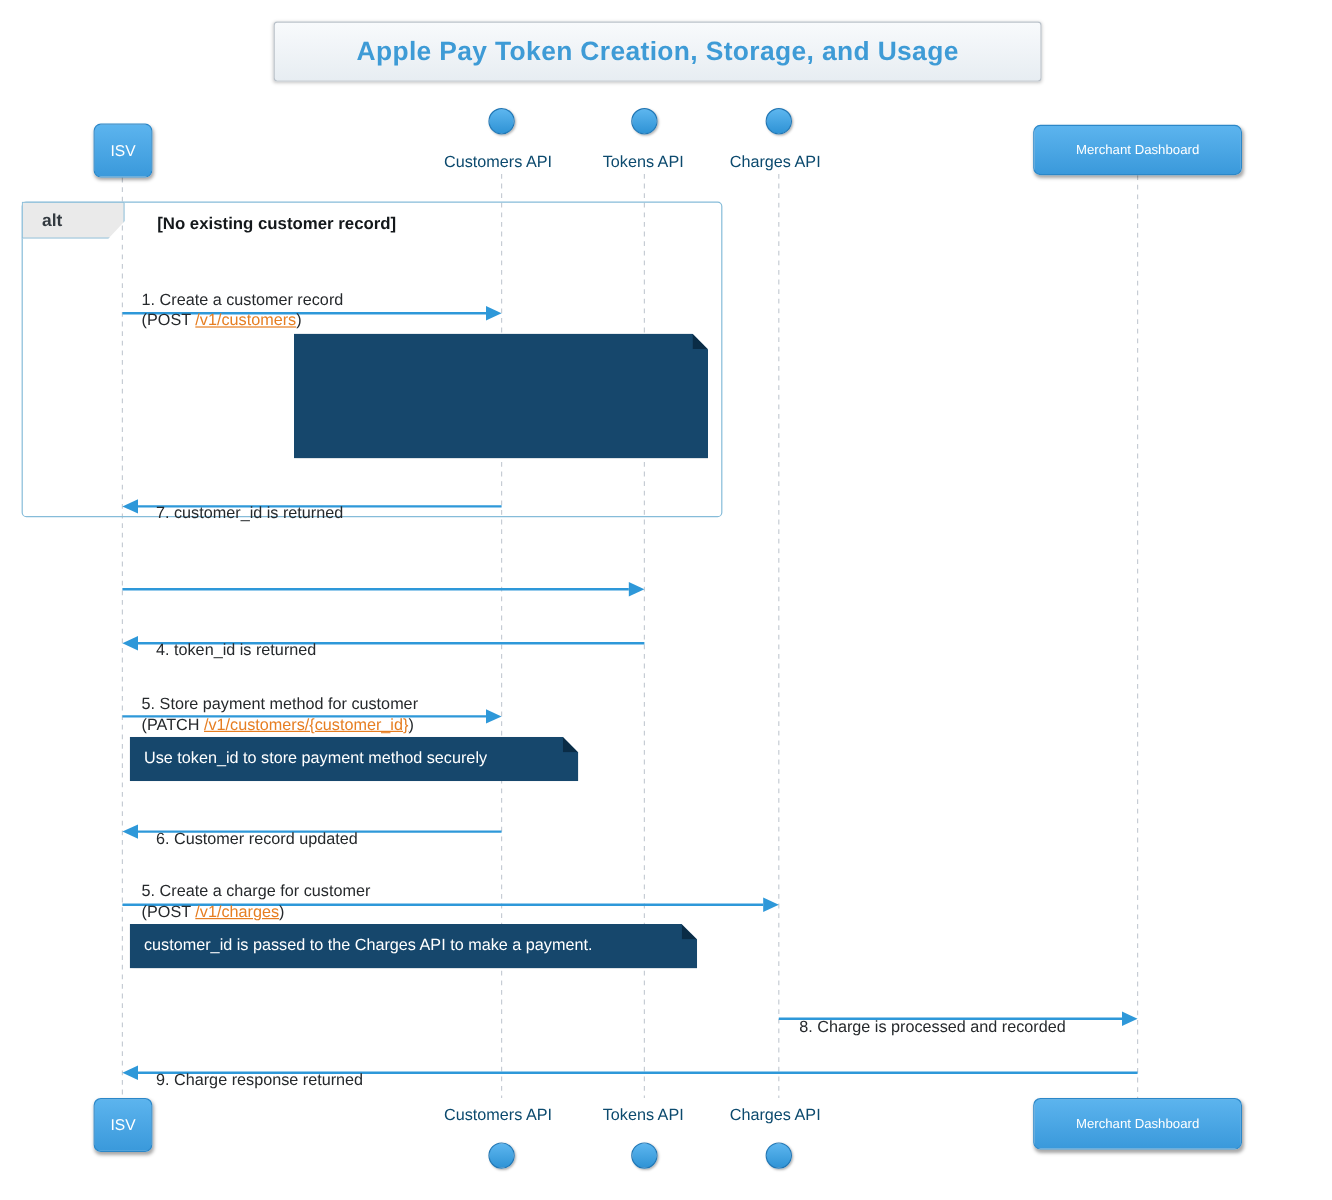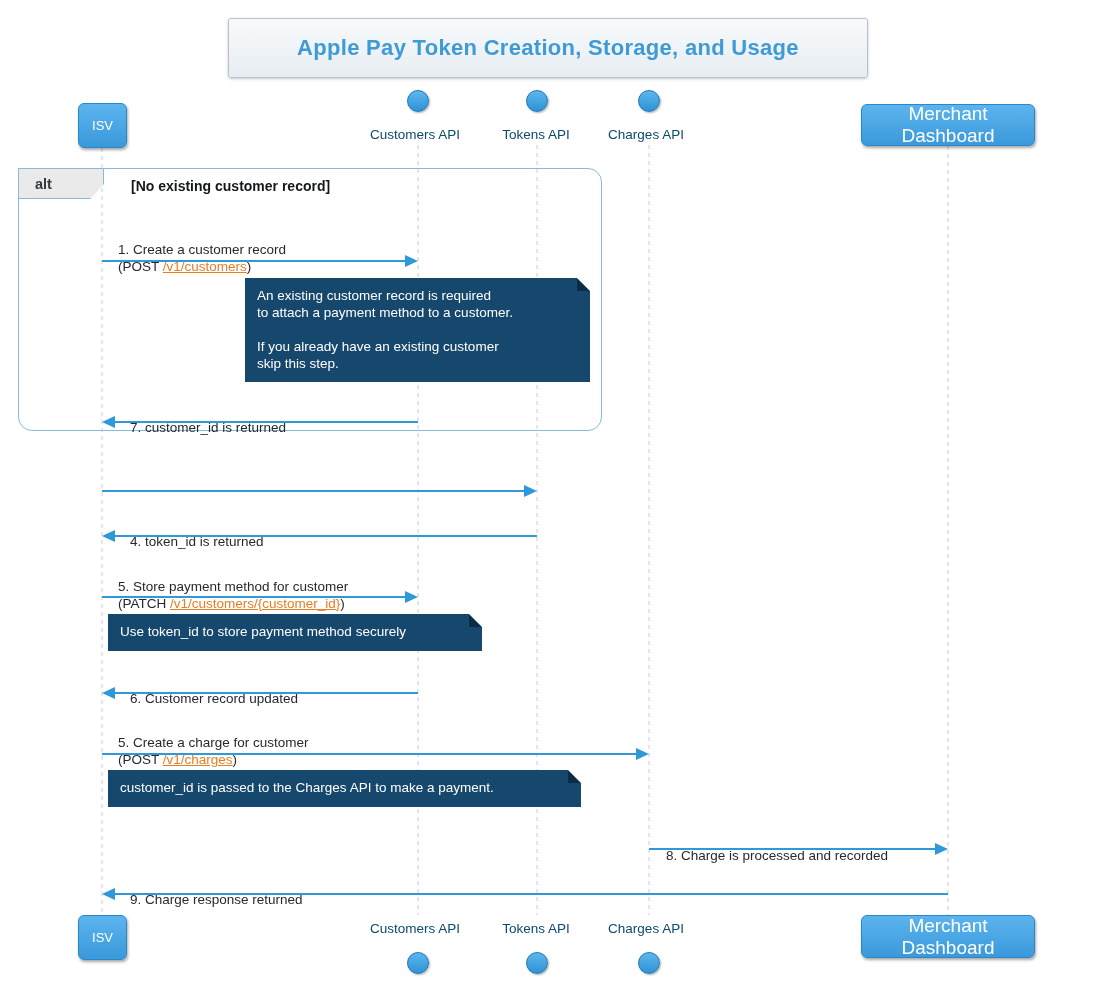--- a/index.html
+++ b/index.html
@@ -1,49 +1,49 @@
 <!DOCTYPE html>
 <html><head>
 <meta charset="utf-8">
 <style>
   * { margin:0; padding:0; box-sizing:border-box; }
   body { font-family:"Liberation Sans", sans-serif; background:#ffffff; }
   #canvas { position:relative; width:1110px; height:1000px; background:#fff; overflow:hidden; }
   #diagram-svg { position:absolute; left:0; top:0; pointer-events:none; }
 
-  .title-box { position:absolute; left:228px; top:18px; width:640px; height:60px;
+  .title-box { position:absolute; left:228px; top:18px; width:640px; height:50px;
     display:flex; align-items:center; justify-content:center;
     background:linear-gradient(#f8fafc,#e7edf2); border:1px solid #b9c1c9; border-radius:3px;
     box-shadow:0 1px 3px rgba(0,0,0,.22);
     color:#3e9bd6; font-size:22px; font-weight:bold; letter-spacing:.3px; }
 
   .pbox { position:absolute; display:flex; align-items:center; justify-content:center;
     color:#fff; font-weight:normal; font-size:13px;
     background:linear-gradient(#5cb4ee,#3a99db); border:1px solid #2b87c8; border-radius:6px;
     box-shadow:1px 2px 3px rgba(0,0,0,.35);text-align:center; }
-  .pbox.wide { font-size:19px; }
+  .pbox.wide { font-size:11px; }
 
   .actor-circle { position:absolute; width:22px; height:22px; border-radius:50%;
     background:linear-gradient(#5db6ef,#2f93d5); border:1px solid #2076b4;
     box-shadow:1px 1px 2px rgba(0,0,0,.3); }
   .actor-label { position:absolute; transform:translateX(-50%); font-size:13.5px;
     color:#0c4a6e; white-space:nowrap; }
 
   .msg { position:absolute; font-size:13.5px; color:#26292c; line-height:17px; white-space:nowrap;margin-top:21px; }
   .link { color:#e67e22; text-decoration:underline; cursor:pointer; }
 
   .note { position:absolute; background:#16476c; color:#fff; font-size:13.5px; line-height:17px;
     padding:9px 12px; white-space:pre-line;
     clip-path:polygon(0 0, calc(100% - 13px) 0, 100% 13px, 100% 100%, 0 100%);
     filter:drop-shadow(2px 2px 2px rgba(0,0,0,.35)); }
   .note .fold { position:absolute; top:0; right:0; width:13px; height:13px; background:#0a2c46;
     clip-path:polygon(0 0, 100% 100%, 0 100%); }
 
   .alt-frame { position:absolute; left:18px; top:168px; width:584px; height:263px;
-    border:1px solid #86bcd9; border-radius:14px; }
+    border:1px solid #86bcd9; border-radius:4px; }
   .alt-tab { position:absolute; left:-1px; top:-1px; width:86px; height:31px;
     background:#eaeaea; border:1px solid #86bcd9;
     clip-path:polygon(0 0,100% 0,100% 52%,84% 100%,0 100%);
     display:flex; align-items:center; padding-left:16px;
     font-weight:bold; font-size:14.5px; color:#333a40; }
   .alt-cond { position:absolute; left:112px; top:9px; font-weight:bold; font-size:14px; color:#14181b; }
 </style>
 </head>
 <body>
 
@@ -113,25 +113,21 @@
   <div class="alt-frame">
     <div class="alt-tab">alt</div>
     <div class="alt-cond">[No existing customer record]</div>
   </div>
 
   <div class="msg" style="left:118px;top:220px">
     <div>1. Create a customer record</div>
     <div><span>(POST </span><span class="link">/v1/customers</span><span>)</span></div>
   </div>
 
-  <div class="note" style="left:245px;top:278px;width:345px;height:104px"><span class="fold"></span><span>An existing customer record is required
-to attach a payment method to a customer.
-
-If you already have an existing customer
-skip this step.</span></div>
+  <div class="note" style="left:245px;top:278px;width:345px;height:104px"><span class="fold"></span></div>
 
   <div class="msg" style="left:130px;top:398px">
     <div>7. customer_id is returned</div>
   </div>
 
 
   <div class="msg" style="left:130px;top:512px">
     <div>4. token_id is returned</div>
   </div>
 

